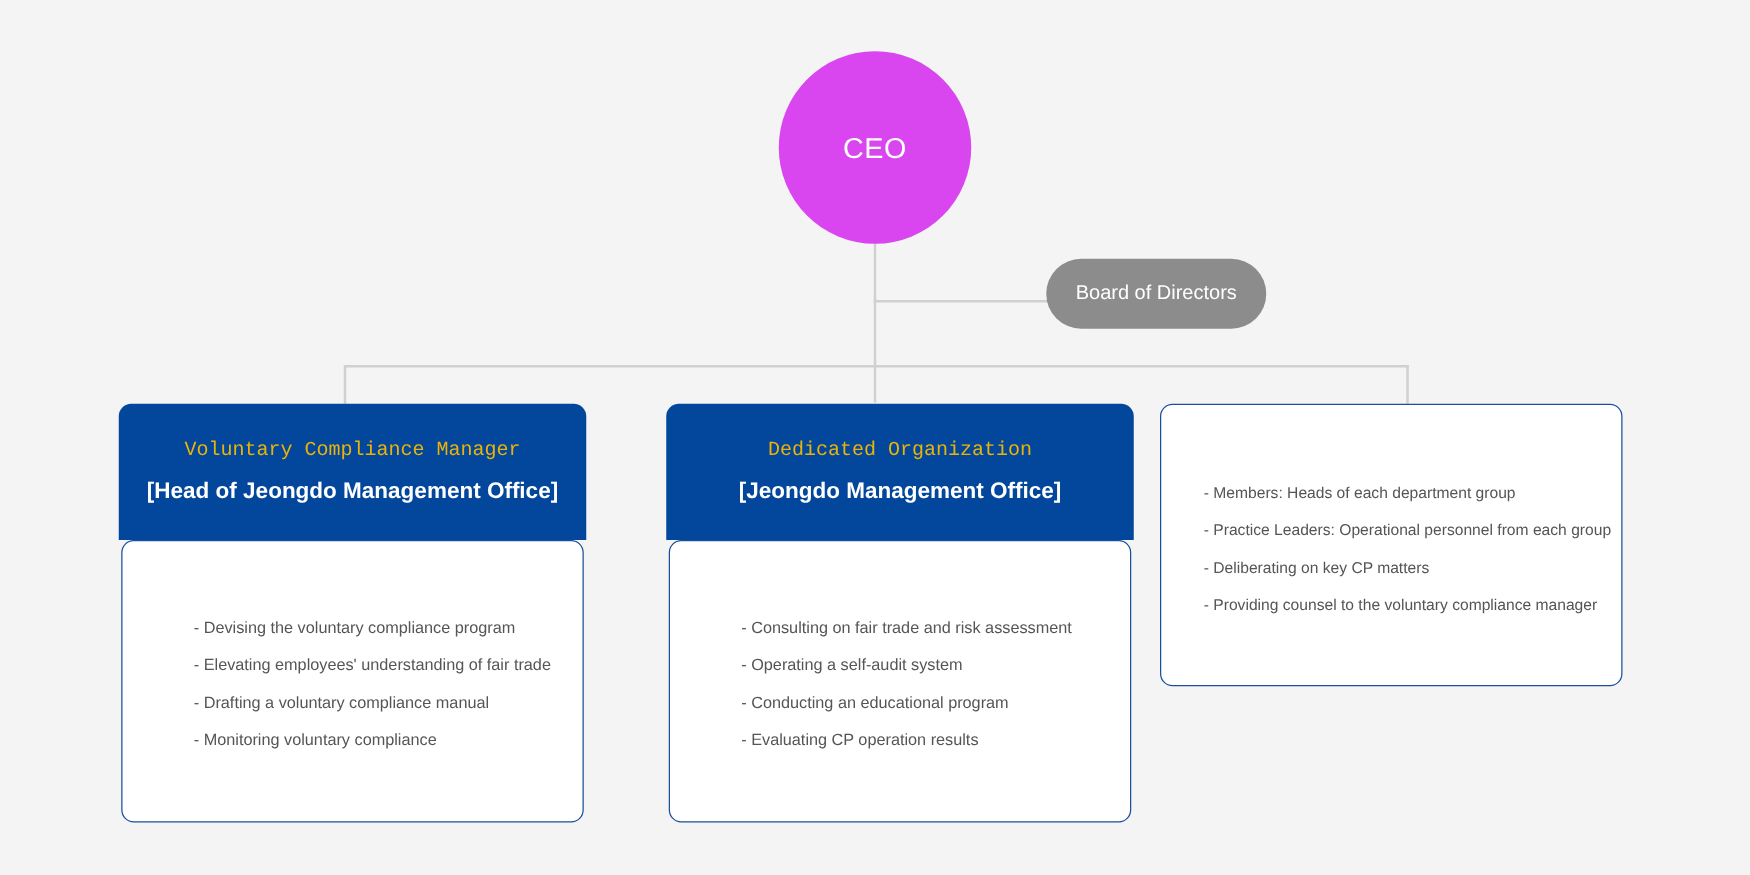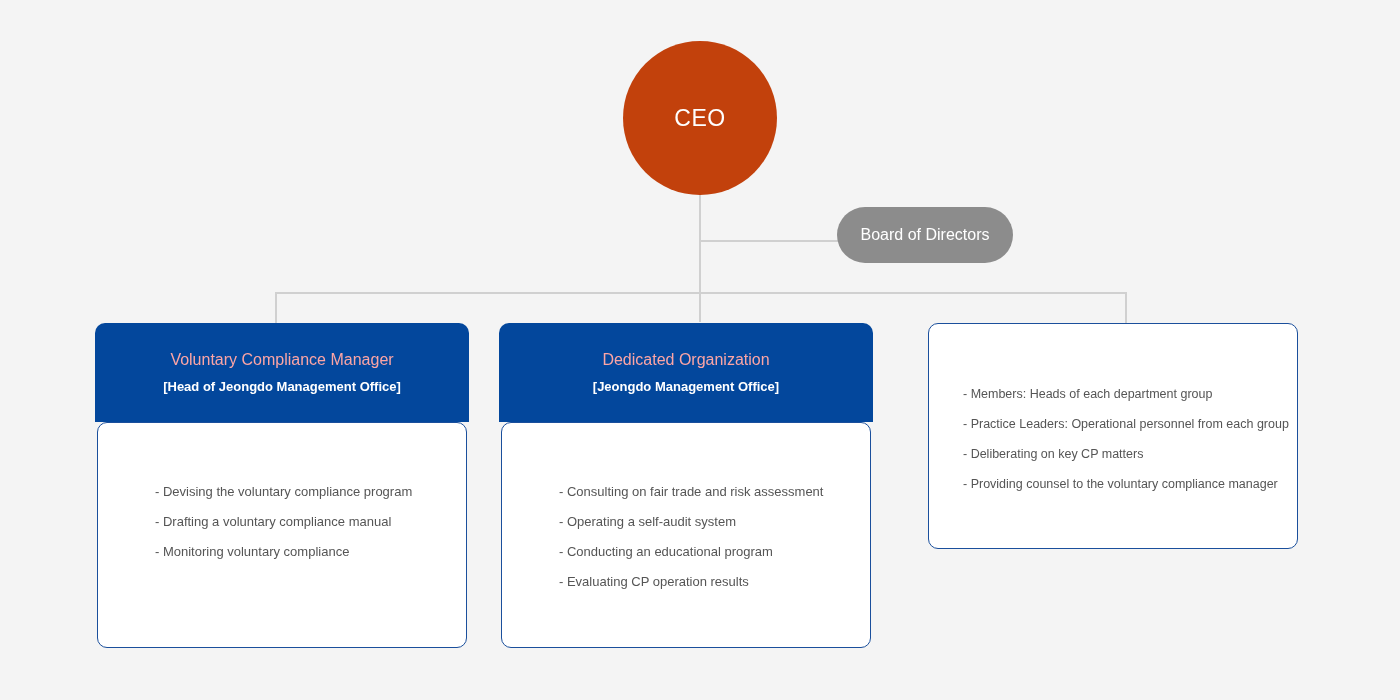--- a/index.html
+++ b/index.html
@@ -40,21 +40,21 @@
   #drop-right      { left: 1125px; top: 292px; height: 31px; }
 
   
   #ceo-node {
     position: absolute;
     left: 623px;
     top: 41px;
     width: 154px;
     height: 154px;
     border-radius: 50%;
-    background: #c2410c;
+    background: #d946ef;
     display: flex;
     align-items: center;
     justify-content: center;
   }
   #ceo-label {
     color: #ffffff;
     font-size: 23px;
     letter-spacing: 0.5px;
   }
 
@@ -85,29 +85,30 @@
   }
   .card-header {
     background: #03479c;
     border-radius: 10px 10px 0 0;
     padding: 22px 10px 22px 10px;
     box-sizing: border-box;
     text-align: center;
   }
   .card-title {
     display: block;
-    color: #fca5a5;
+    color: #eab308;
     font-size: 16px;
     line-height: 1.9;
     white-space: nowrap;
+    font-family: Liberation Mono, monospace;
   }
   .card-subtitle {
     display: block;
     color: #ffffff;
-    font-size: 13px;
+    font-size: 18px;
     font-weight: bold;
     line-height: 1.9;
     white-space: nowrap;
   }
   .card-body {
     background: #ffffff;
     border: 1px solid #1a4f9c;
     border-radius: 10px;
     box-sizing: border-box;
     margin: 0 2px;
@@ -125,21 +126,21 @@
     white-space: nowrap;
   }
 
   
   #card-manager { left: 95px; width: 374px; }
   #card-manager .card-header { width: 374px; }
   #card-manager .card-body   { width: 370px; height: 226px; }
   #card-manager .card-list   { padding-left: 43px; }
 
   
-  #card-organization { left: 499px; width: 374px; }
+  #card-organization { left: 533px; width: 374px; }
   #card-organization .card-header { width: 374px; }
   #card-organization .card-body   { width: 370px; height: 226px; }
   #card-organization .card-list   { padding-left: 43px; }
 
   
   #card-officers { left: 926px; width: 374px; }
   #card-officers .card-header { width: 374px; }
   #card-officers .card-body   { width: 370px; height: 226px; padding-top: 41px; }
   #card-officers .card-list   { padding-left: 20px; }
   #card-officers .card-list li { font-size: 12.5px; }
@@ -164,20 +165,21 @@
   </div>
 
   <div class="card" id="card-manager">
     <div class="card-header">
       <span class="card-title">Voluntary Compliance Manager</span>
       <span class="card-subtitle">[Head of Jeongdo Management Office]</span>
     </div>
     <div class="card-body">
       <ul class="card-list">
         <li>- Devising the voluntary compliance program</li>
+        <li>- Elevating employees' understanding of fair trade</li>
         <li>- Drafting a voluntary compliance manual</li>
         <li>- Monitoring voluntary compliance</li>
       </ul>
     </div>
   </div>
 
   <div class="card" id="card-organization">
     <div class="card-header">
       <span class="card-title">Dedicated Organization</span>
       <span class="card-subtitle">[Jeongdo Management Office]</span>

